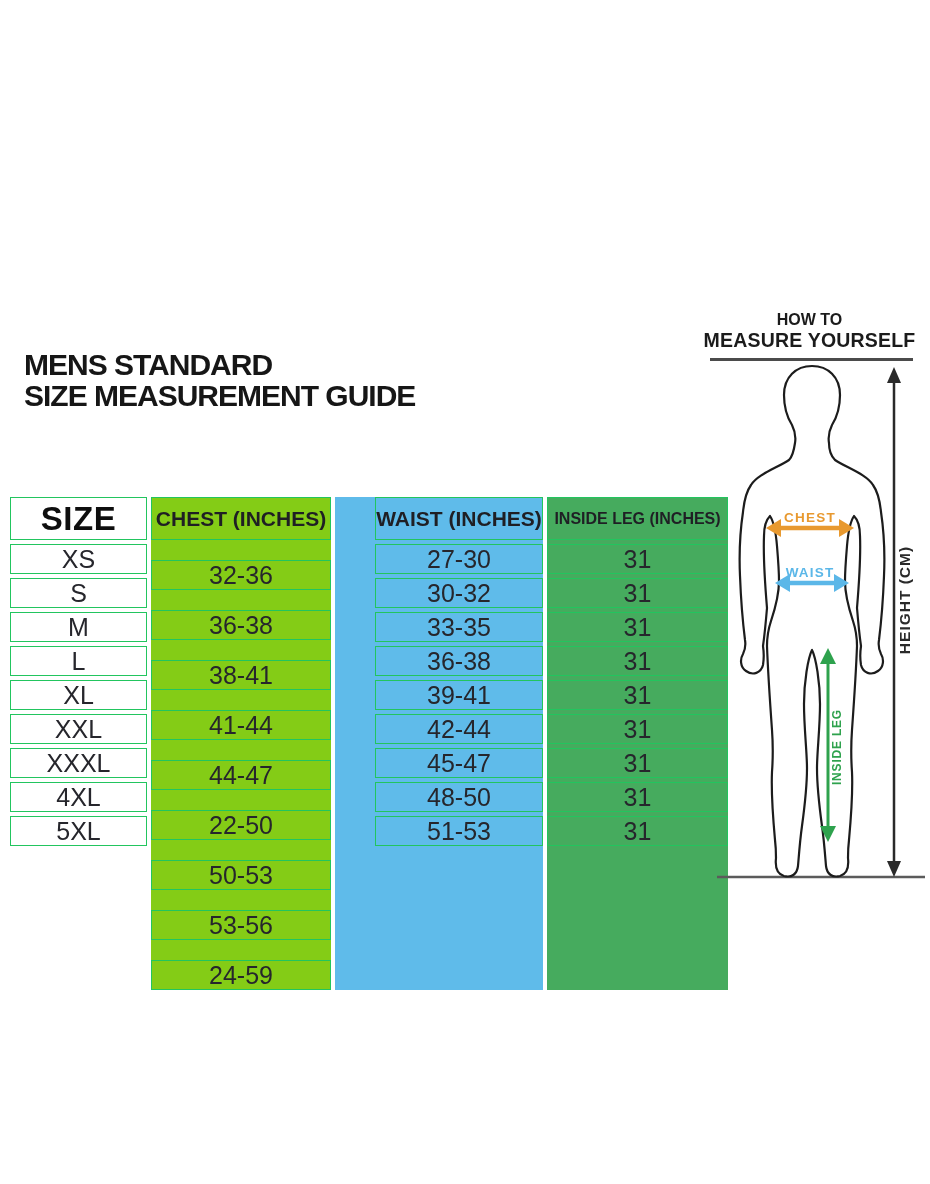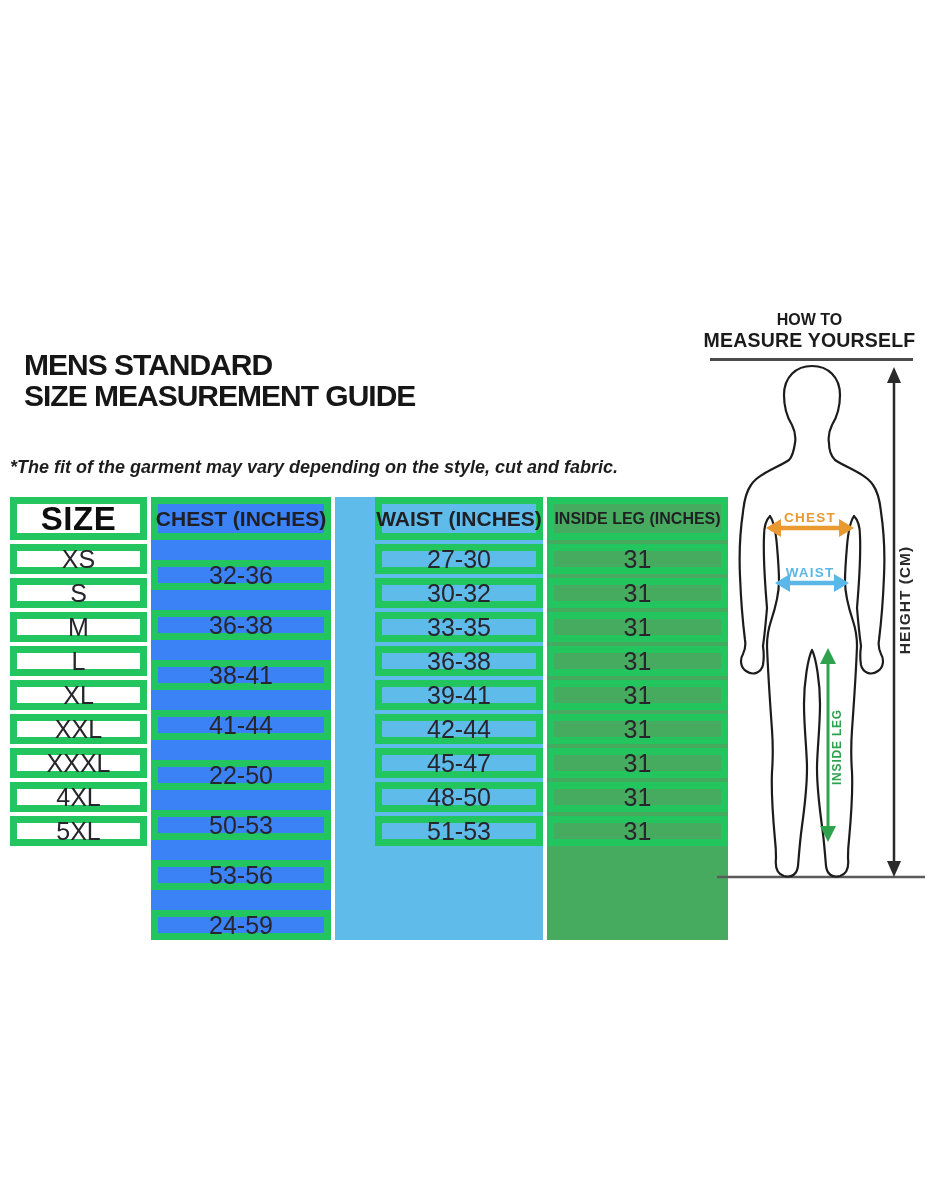--- a/index.html
+++ b/index.html
@@ -19,21 +19,21 @@
     font-size:18px;font-style:italic;font-weight:700;color:#1d1d1d;
   }
   
   .size-chart{position:absolute;left:10px;top:497px;display:flex;gap:4px;}
   .chart-col{display:flex;flex-direction:column;gap:4px;}
   .col-0{width:137px;}
   .col-1{width:180px;}
   .col-2{width:168px;padding-left:40px;}
   .col-3{width:181px;}
   .cell{
-    box-sizing:border-box;border:7px solid #22c55e;
+    box-sizing:border-box;border:1px solid #22c55e;
     display:flex;align-items:center;justify-content:center;
     color:#26262c;white-space:nowrap;
   }
   .header-cell{height:43px;font-size:21px;font-weight:700;color:#1f1f24;}
   .col-3 .header-cell{font-size:16px;}
   .col-0 .header-cell{font-size:33px;letter-spacing:0.5px;color:#0e0e0e;}
   .data-cell{height:30px;font-size:25px;font-weight:400;}
   
   .howto{
     position:absolute;left:702px;top:311px;width:215px;text-align:center;
@@ -48,41 +48,41 @@
 </style>
 </head>
 <body>
 
 <div class="canvas">
 
   <div class="main-title">
     <div>MENS STANDARD</div>
     <div>SIZE MEASUREMENT GUIDE</div>
   </div>
-  <div class="subtitle">*The fit of the garment may vary depending on the style, cut and fabric.</div>
 
   <div class="size-chart" id="size-chart">
       <div class="chart-col col-0" style="background: rgb(255, 255, 255);">
         <div class="cell header-cell">SIZE</div>
         <div class="cell data-cell">XS</div>
         <div class="cell data-cell">S</div>
         <div class="cell data-cell">M</div>
         <div class="cell data-cell">L</div>
         <div class="cell data-cell">XL</div>
         <div class="cell data-cell">XXL</div>
         <div class="cell data-cell">XXXL</div>
         <div class="cell data-cell">4XL</div>
         <div class="cell data-cell">5XL</div>
       </div>
-      <div class="chart-col col-1" style="background: #3b82f6; gap: 20px;">
+      <div class="chart-col col-1" style="background: #84cc16; gap: 20px;">
         <div class="cell header-cell">CHEST (INCHES)</div>
         <div class="cell data-cell">32-36</div>
         <div class="cell data-cell">36-38</div>
         <div class="cell data-cell">38-41</div>
         <div class="cell data-cell">41-44</div>
+        <div class="cell data-cell">44-47</div>
         <div class="cell data-cell">22-50</div>
         <div class="cell data-cell">50-53</div>
         <div class="cell data-cell">53-56</div>
         <div class="cell data-cell">24-59</div>
       </div>
       <div class="chart-col col-2" style="background: rgb(95, 187, 234);">
         <div class="cell header-cell">WAIST (INCHES)</div>
         <div class="cell data-cell">27-30</div>
         <div class="cell data-cell">30-32</div>
         <div class="cell data-cell">33-35</div>

